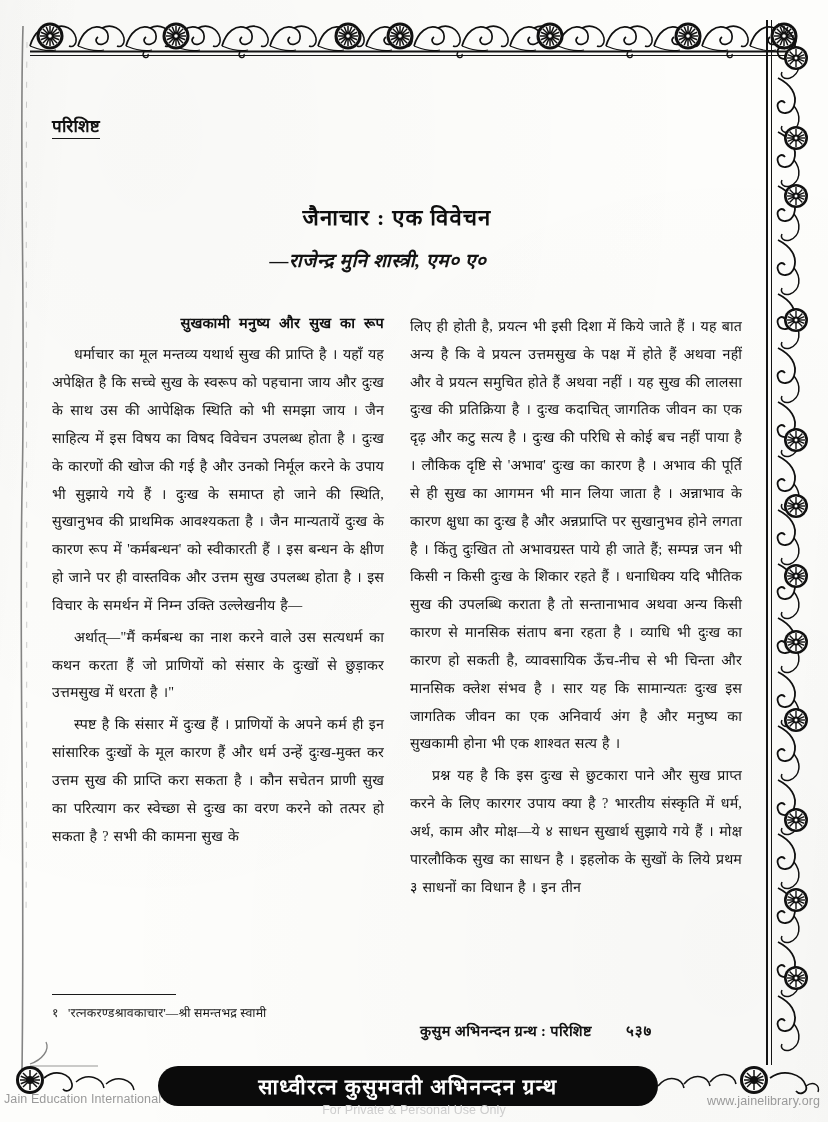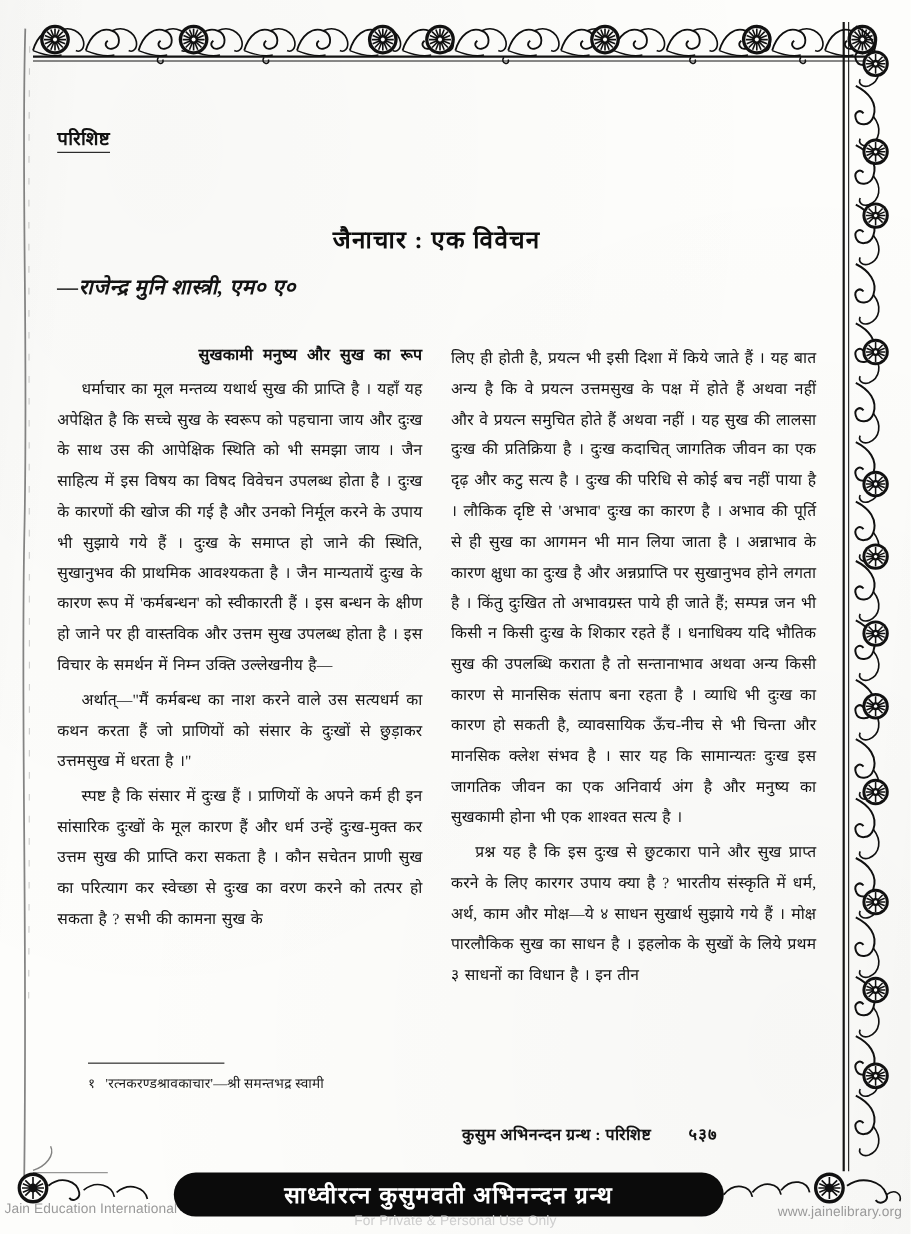--- a/index.html
+++ b/index.html
@@ -93,21 +93,21 @@
     display: block;
   }
   .byline {
     font-family: "Liberation Serif", serif;
     font-size: 19px;
     font-weight: 700;
     font-style: italic;
     color: #131313;
     display: block;
     margin-top: 16px;
-    text-align: left;
+    text-align: center;
     padding-right: 38px;
     letter-spacing: 0.6px;
   }
 
   
   .columns {
     display: flex;
     margin-top: 40px;
     gap: 26px;
   }
@@ -156,23 +156,22 @@
   }
   .verse sup {
     font-size: 9px;
     font-weight: 700;
   }
 
   
   .footnote-area {
     position: absolute;
     left: 52px;
-    top: 966px;
+    top: 994px;
     width: 340px;
-    margin-left: 28px;
   }
   .footnote-rule {
     width: 124px;
     height: 1.4px;
     background: #1a1a1a;
     margin-bottom: 9px;
   }
   .footnote-text {
     font-family: "Liberation Serif", serif;
     font-size: 12.4px;

